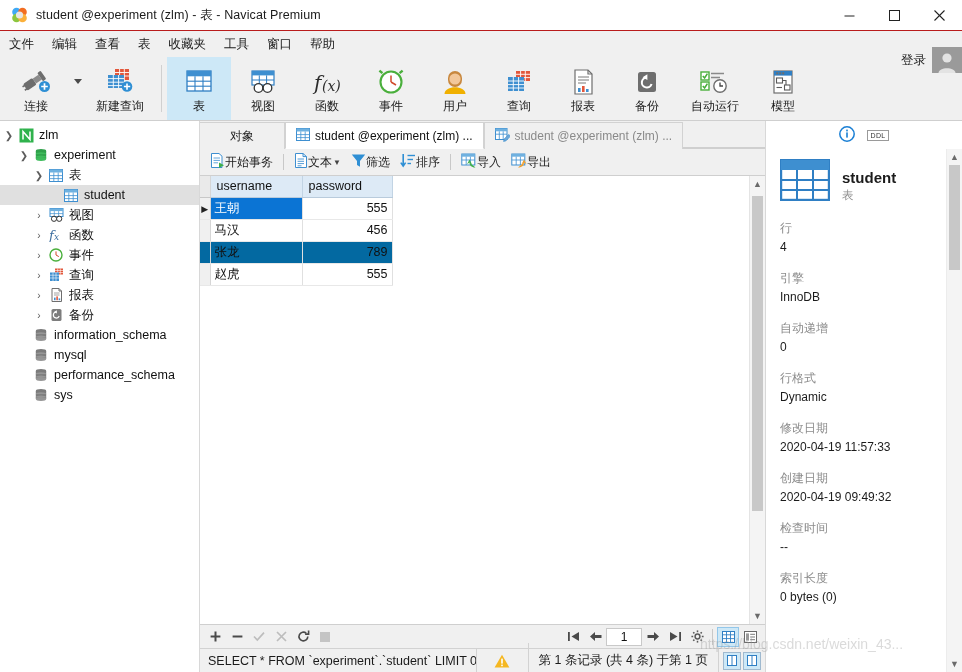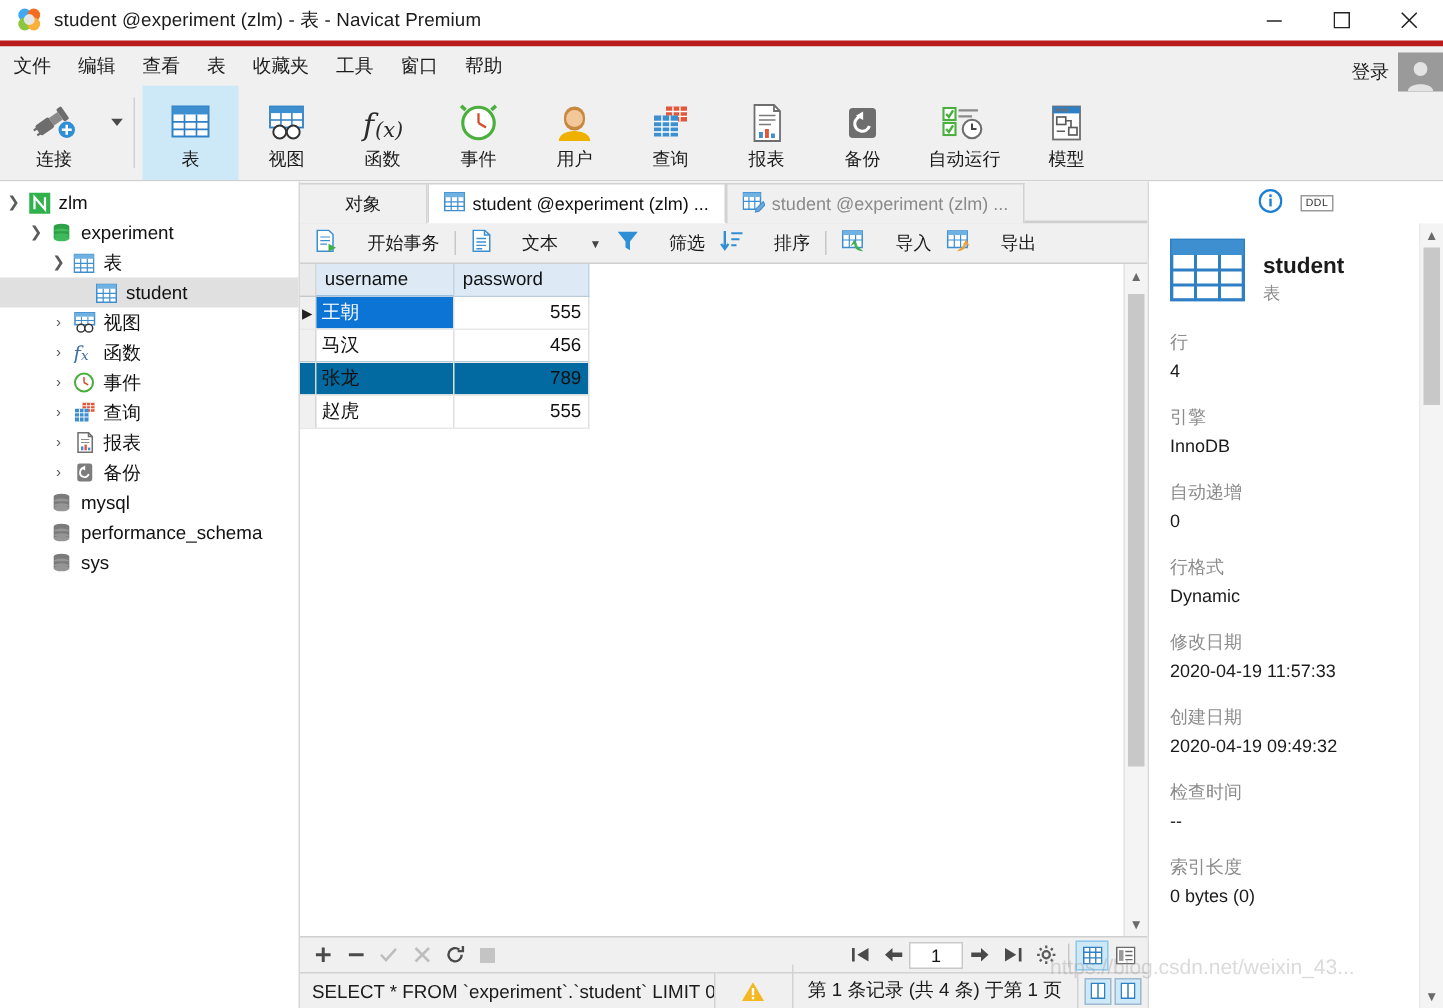--- a/index.html
+++ b/index.html
@@ -9,34 +9,34 @@
     font-size: 12px;
     color: #1a1a1a;
     background: #ffffff;
     overflow: hidden;
   }
   .app { position: relative; width: 962px; height: 672px; display: flex; flex-direction: column; background:#f0f0f0; }
 
   
   .titlebar {
     height: 31px; background:#ffffff; display:flex; align-items:center;
-    border-bottom: 4px solid #b91c1c; flex:none;
+    border-bottom: 1px solid #b91c1c; flex:none;
   }
   .tb-logo { width: 26px; height: 31px; display:flex; align-items:center; justify-content:center; margin-left:6px; }
   .tb-title { font-size: 12.5px; color:#1b1b1b; margin-left:4px; letter-spacing:0.1px; }
   .tb-spacer { flex:1; }
   .wbtn { width: 45px; height: 31px; display:flex; align-items:center; justify-content:center; color:#222; }
 
   
   .menubar {
     height: 26px; background:#f0f0f0; display:flex; align-items:center; flex:none;
     position: relative;
   }
   .menu-item { padding: 0 9px; height:26px; line-height:26px; font-size:12.5px; color:#1b1b1b; }
-  .menu-right { position:absolute; right:0; top:4px; height:26px; display:flex; align-items:center; }
+  .menu-right { position:absolute; right:0; top:16px; height:26px; display:flex; align-items:center; }
   .login-link { font-size:12.5px; color:#1b1b1b; margin-right:6px; }
   .avatar-box { width:30px; height:26px; background:#9a9a9a; display:flex; align-items:flex-end; justify-content:center; overflow:hidden; }
 
   
   .toolbar {
     height: 64px; background:#f0f0f0; display:flex; align-items:stretch; flex:none;
     border-bottom:1px solid #cfcfcf;
   }
   .tool-btn {
     width: 64px; display:flex; flex-direction:column; align-items:center; justify-content:center;
@@ -68,21 +68,21 @@
     font-size:12px; color:#1b1b1b; background:#f0f0f0;
     border-left:1px solid #d2d2d2; border-right:1px solid #d2d2d2; border-top:1px solid #d2d2d2;
     margin-bottom:-1px;
   }
   .tab.obj { border-left:none; padding:0 30px; }
   .tab.active { background:#ffffff; border-bottom:1px solid #ffffff; color:#111; }
   .tab.inactive { color:#8a8a8a; }
   .tab-fill { flex:1; border-bottom:1px solid #cfcfcf; }
 
   .gridtoolbar { height:27px; background:#f0f0f0; display:flex; align-items:center; border-bottom:1px solid #cfcfcf; flex:none; padding-left:5px; }
-  .gt-btn { display:flex; align-items:center; gap:20px; height:23px; padding:0 5px; font-size:12px; color:#1b1b1b;justify-content:space-between; }
+  .gt-btn { display:flex; align-items:center; gap:0; height:23px; padding:0 5px; font-size:12px; color:#1b1b1b;justify-content:space-between; }
   .gt-sep { width:1px; height:16px; background:#c8c8c8; margin:0 5px; }
   .caret-sm { font-size:8px; color:#444; margin-left:1px; }
 
   
   .gridwrap { flex:1; display:flex; min-height:0; background:#fff; }
   .grid { flex:1; min-width:0; overflow:hidden; }
   table.dg { border-collapse:collapse; table-layout:fixed; }
   table.dg th, table.dg td { font-size:12.5px; font-weight:normal; }
   .dg .rowhdr { width:10px; background:#f0f0f0; border-right:1px solid #d6d6d6; border-bottom:1px solid #e8e8e8; padding:0; text-align:center; }
   .dg thead .rowhdr { border-bottom:1px solid #c8c8c8; background:#eaeaea; }
@@ -212,20 +212,44 @@
         </svg>
       </div>
       <div class="lbl">连接</div>
     </div>
     <div class="dropdown-caret">
       <svg width="8" height="5" viewBox="0 0 8 5">
           <path d="M0 0 L8 0 L4 5 Z" fill="#4a4a4a"></path>
         </svg>
     </div>
 
+    <div class="tool-btn wide">
+      <div class="ic">
+        <svg width="32" height="28" viewBox="0 0 32 28">
+          <rect x="11" y="2" width="14" height="11" fill="#e2573b"></rect>
+          <g stroke="#fff" stroke-width="0.9">
+            <line x1="11" y1="5.5" x2="25" y2="5.5"></line>
+              <line x1="11" y1="9" x2="25" y2="9"></line>
+            <line x1="15.6" y1="2" x2="15.6" y2="13"></line>
+              <line x1="20.3" y1="2" x2="20.3" y2="13"></line>
+          </g>
+          <rect x="4" y="8" width="16" height="13" fill="#3e8fd0"></rect>
+          <g stroke="#fff" stroke-width="0.9">
+            <line x1="4" y1="11.6" x2="20" y2="11.6"></line>
+              <line x1="4" y1="15.2" x2="20" y2="15.2"></line>
+              <line x1="4" y1="18.6" x2="20" y2="18.6"></line>
+            <line x1="9.3" y1="8" x2="9.3" y2="21"></line>
+              <line x1="14.6" y1="8" x2="14.6" y2="21"></line>
+          </g>
+          <circle cx="23" cy="19.5" r="5.3" fill="#2f8fd4"></circle>
+          <path d="M23 16.4 v6.3 M19.9 19.5 h6.3" stroke="#fff" stroke-width="1.6"></path>
+        </svg>
+      </div>
+      <div class="lbl">新建查询</div>
+    </div>
 
     <div class="tool-sep"></div>
 
     <div class="tool-btn active">
       <div class="ic">
         <svg width="30" height="26" viewBox="0 0 30 26">
           <rect x="3" y="2" width="24" height="20" fill="#fff" stroke="#2f7fc4" stroke-width="1.3"></rect>
           <rect x="3" y="2" width="24" height="5.3" fill="#3e8fd0"></rect>
           <g stroke="#2f7fc4" stroke-width="1.1">
             <line x1="3" y1="12.2" x2="27" y2="12.2"></line>
@@ -531,20 +555,35 @@
         <span class="tree-ic">
           <svg width="13" height="14" viewBox="0 0 13 14">
               <rect x="1.5" y="1" width="10" height="12" rx="1.6" fill="#7d7d7d"></rect>
               <path d="M6.5 4 A3 3 0 1 0 9.2 8" fill="none" stroke="#fff" stroke-width="1.2"></path>
               <path d="M6.8 2.3 V5.6 L4 4 Z" fill="#fff"></path>
             </svg>
         </span>
         <span class="tree-lbl">备份</span>
       </div>
 
+      <div class="tree-row" style="padding-left:17px">
+        <span class="twisty"></span>
+        <span class="tree-ic">
+          <svg width="14" height="14" viewBox="0 0 14 14">
+              <ellipse cx="7" cy="3" rx="5.2" ry="1.9" fill="#7b7b7b"></ellipse>
+              <rect x="1.8" y="3" width="10.4" height="3.2" fill="#7b7b7b"></rect>
+              <ellipse cx="7" cy="6.2" rx="5.2" ry="1.9" fill="#969696"></ellipse>
+              <rect x="1.8" y="6.2" width="10.4" height="3.2" fill="#7b7b7b"></rect>
+              <ellipse cx="7" cy="9.4" rx="5.2" ry="1.9" fill="#969696"></ellipse>
+              <rect x="1.8" y="9.4" width="10.4" height="1.6" fill="#7b7b7b"></rect>
+              <ellipse cx="7" cy="11" rx="5.2" ry="1.9" fill="#969696"></ellipse>
+            </svg>
+        </span>
+        <span class="tree-lbl">information_schema</span>
+      </div>
 
       <div class="tree-row" style="padding-left:17px">
         <span class="twisty"></span>
         <span class="tree-ic">
           <svg width="14" height="14" viewBox="0 0 14 14">
               <ellipse cx="7" cy="3" rx="5.2" ry="1.9" fill="#7b7b7b"></ellipse>
               <rect x="1.8" y="3" width="10.4" height="3.2" fill="#7b7b7b"></rect>
               <ellipse cx="7" cy="6.2" rx="5.2" ry="1.9" fill="#969696"></ellipse>
               <rect x="1.8" y="6.2" width="10.4" height="3.2" fill="#7b7b7b"></rect>
               <ellipse cx="7" cy="9.4" rx="5.2" ry="1.9" fill="#969696"></ellipse>

